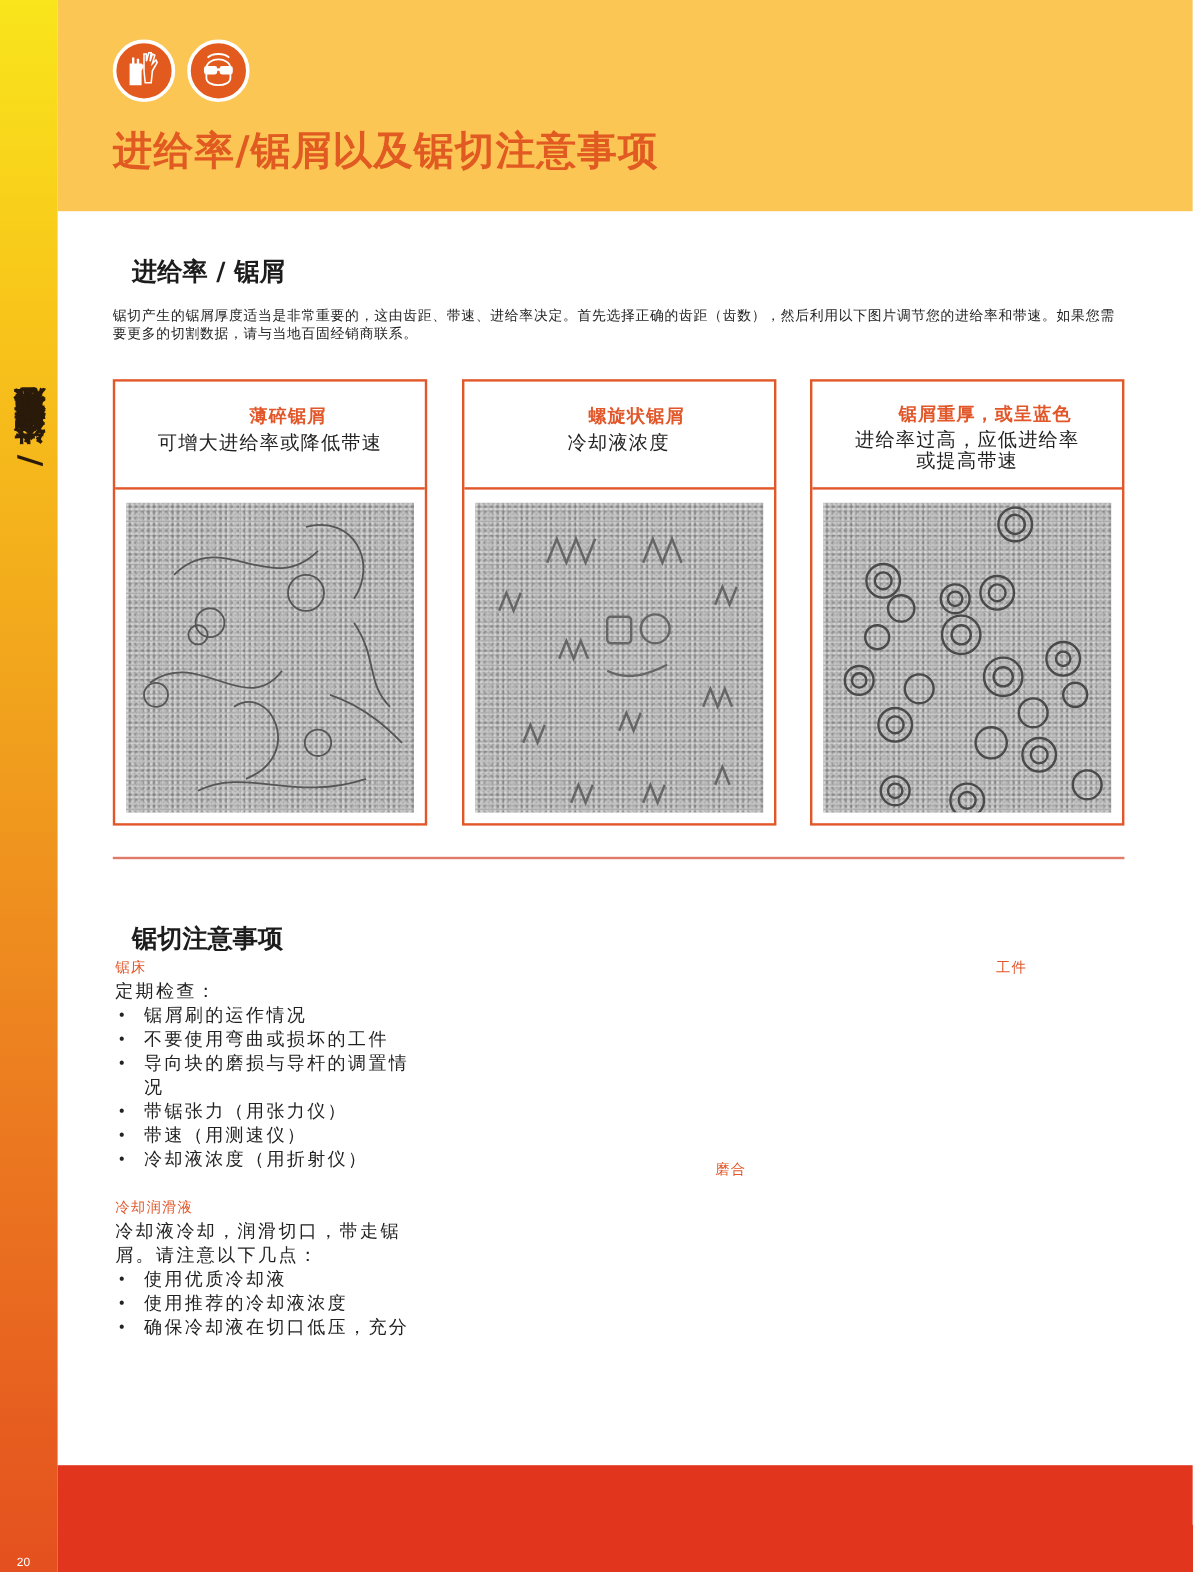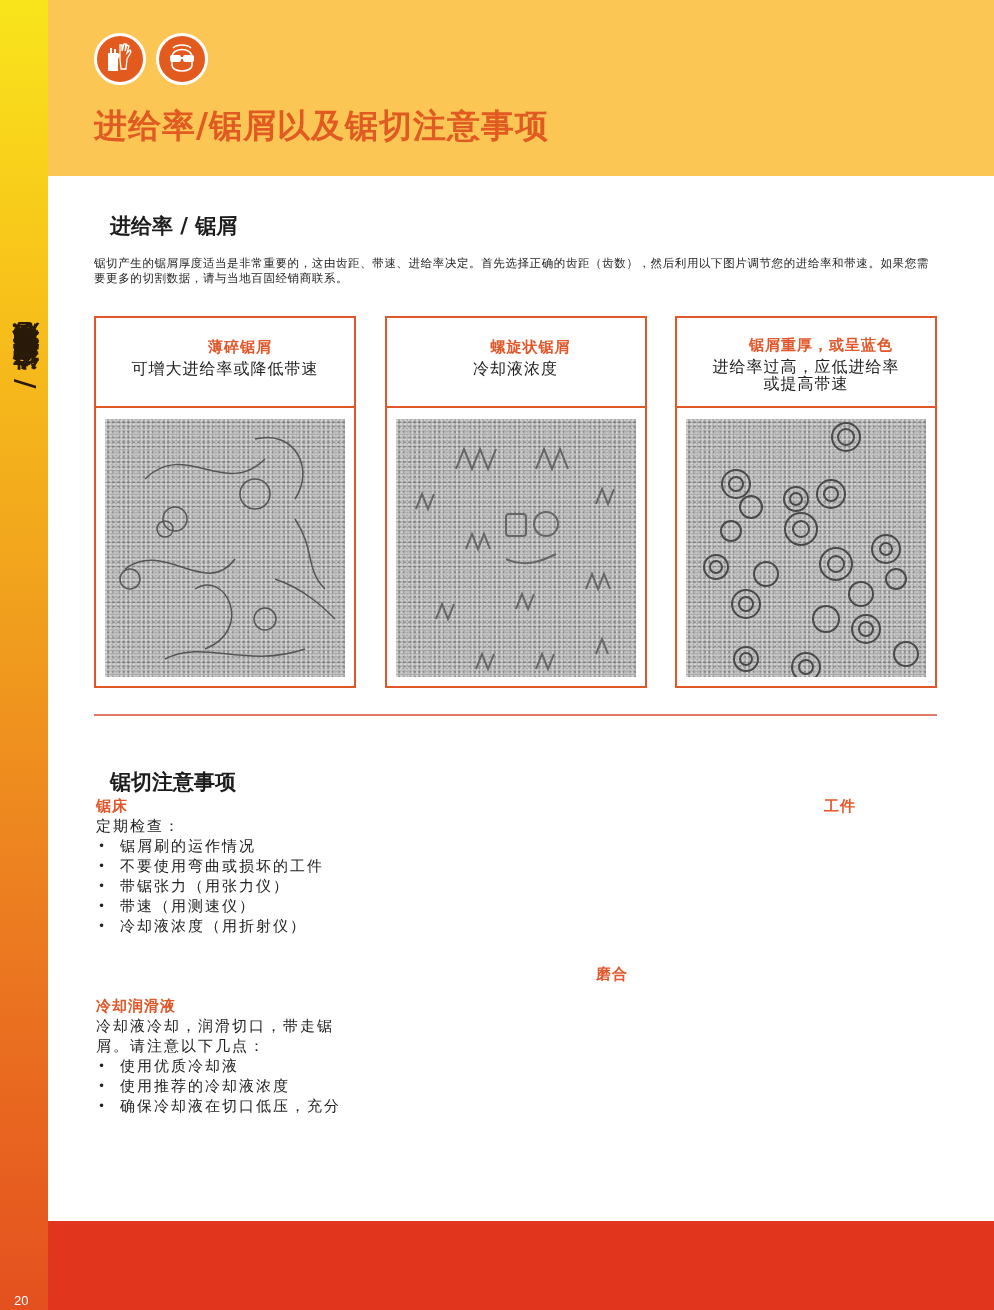--- a/index.html
+++ b/index.html
@@ -17,21 +17,21 @@
     position: absolute; left: 0; top: 172px; width: 48px; height: 416px;
     display: flex; align-items: center; justify-content: center;
   }
   .sidebar-text span {
     writing-mode: vertical-rl; transform: rotate(180deg);
     font-size: 26px; font-weight: bold; color: #2a1a0a; letter-spacing: 1px;
     white-space: nowrap;
   }
   .page-number {
     position: absolute; left: 14px; bottom: 2px;
-    font-size: 13px; color: #fff;
+    font-size: 10px; color: #fff;
     font-family: "Liberation Sans", sans-serif;
   }
   .header {
     position: absolute; left: 48px; top: 0; width: 946px; height: 176px;
     background: #fcc655;
   }
   .icons { position: absolute; left: 46px; top: 33px; display: flex; gap: 10px; }
   .safety-icon {
     width: 52px; height: 52px; border-radius: 50%;
     background: #e35a1f; border: 3px solid #fff; box-sizing: border-box;
@@ -66,21 +66,21 @@
       radial-gradient(circle at 70% 60%, rgba(0,0,0,0.25) 0 1px, transparent 2px),
       radial-gradient(circle at 40% 80%, rgba(255,255,255,0.3) 0 1px, transparent 2px);
     background-size: 4px 4px, 5px 5px, 3px 3px;
     position: relative; overflow: hidden;
   }
   .card-photo svg { position: absolute; left: 0; top: 0; }
   .divider {
     position: absolute; left: 94px; top: 714px; width: 843px; height: 2px; background: #e07b6a;
   }
   .col { position: absolute; font-size: 15px; line-height: 20px; letter-spacing: 2px; color: #222; }
-  .sub-title { color: #e2572a; font-weight: bold; font-size: 15px; letter-spacing: 1px; }
+  .sub-title { color: #e2572a; font-weight: normal; font-size: 12px; letter-spacing: 1px; }
   ul.bullets { list-style: none; margin: 0; padding: 0; }
   ul.bullets li { position: relative; padding-left: 24px; }
   ul.bullets li::before { content: "•"; position: absolute; left: 2px; top: 0; font-size: 12px; }
   .footer-band {
     position: absolute; left: 48px; top: 1221px; width: 946px; height: 89px; background: #e1351d;
   }
 </style>
 </head>
 <body>
 
@@ -212,20 +212,21 @@
 <div class="content" style="top:752px;">
   <h2 class="section-title">锯切注意事项</h2>
 </div>
 
 <div class="col" style="left:96px; top:796px; width:250px;">
   <div class="sub-title">锯床</div>
   <div>定期检查：</div>
   <ul class="bullets">
     <li>锯屑刷的运作情况</li>
     <li>不要使用弯曲或损坏的工件</li>
+    <li>导向块的磨损与导杆的调置情况</li>
     <li>带锯张力（用张力仪）</li>
     <li>带速（用测速仪）</li>
     <li>冷却液浓度（用折射仪）</li>
   </ul>
 </div>
 
 <div class="col" style="left:96px; top:996px; width:250px;">
   <div class="sub-title">冷却润滑液</div>
   <div>冷却液冷却，润滑切口，带走锯屑。请注意以下几点：</div>
   <ul class="bullets">

